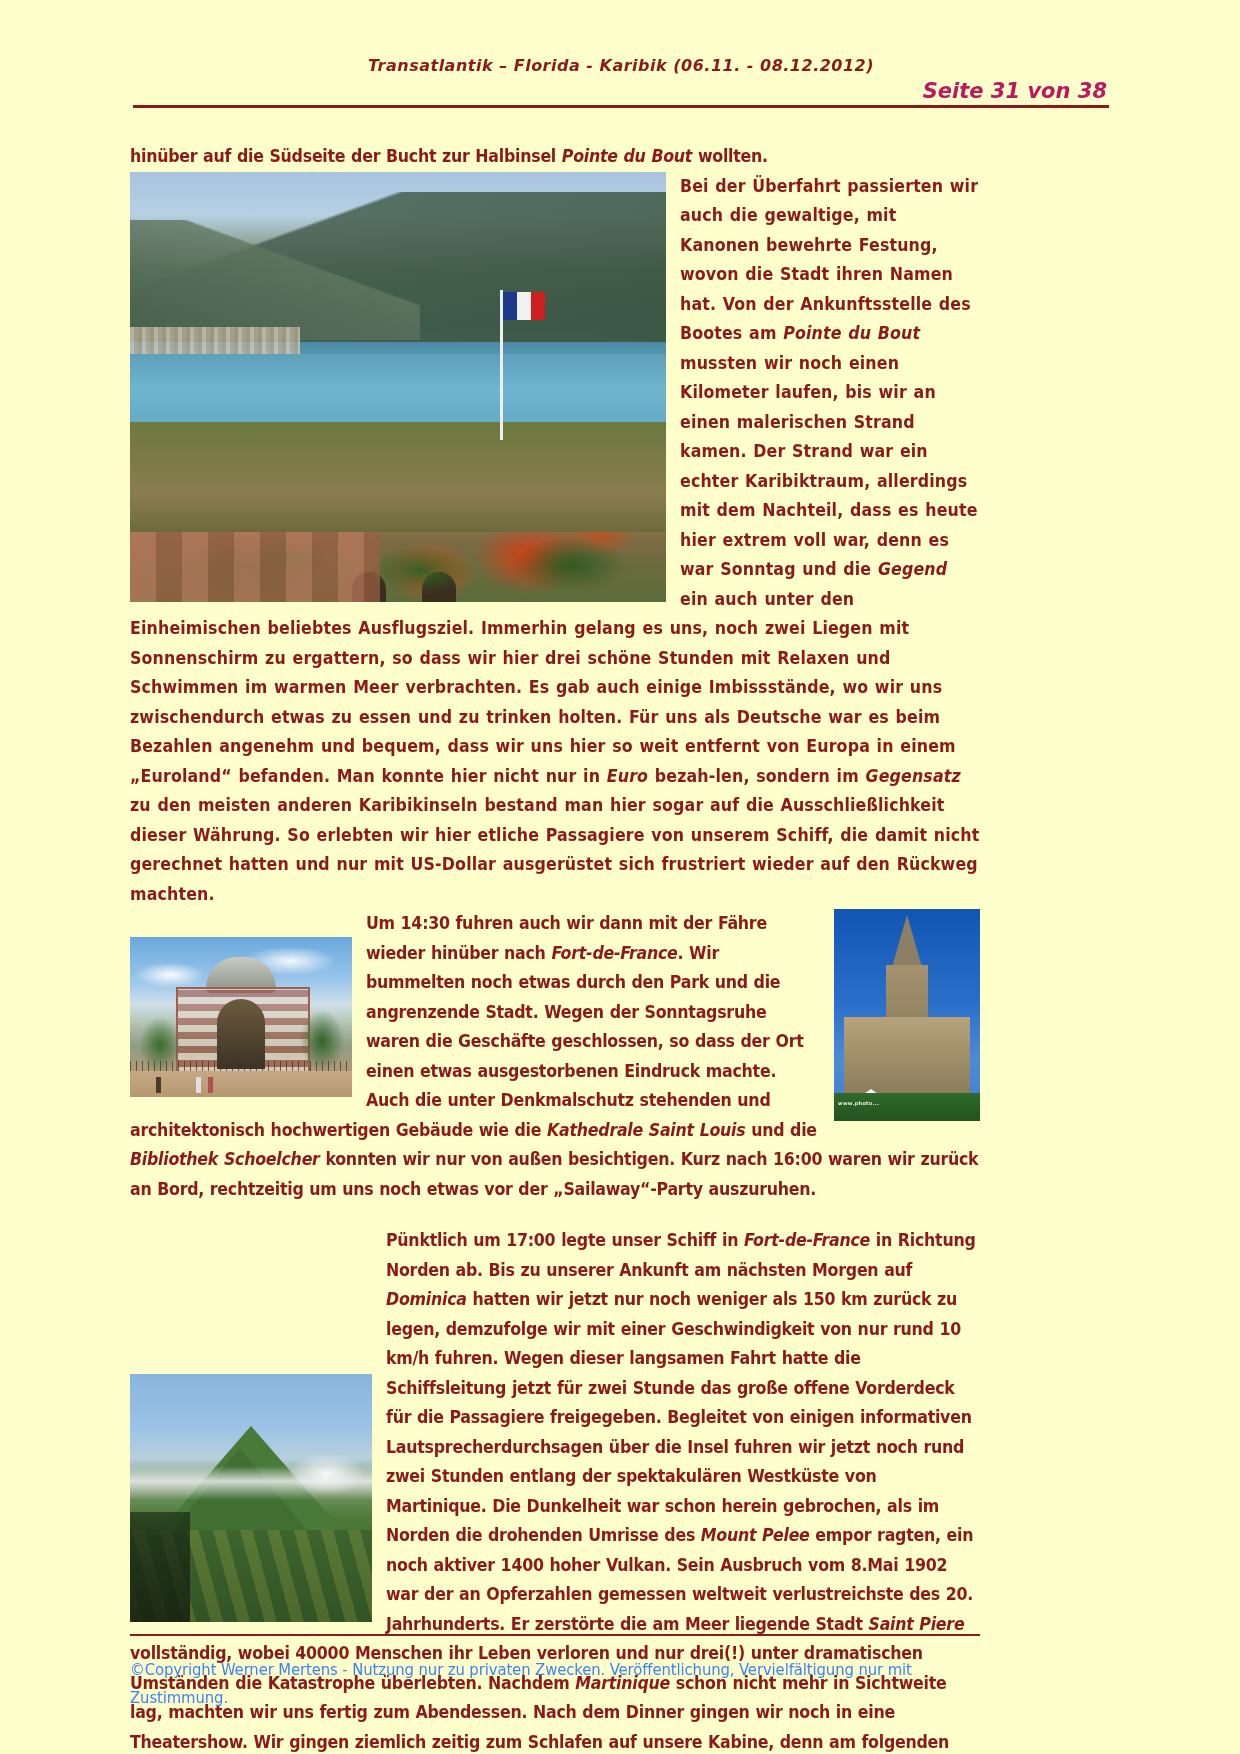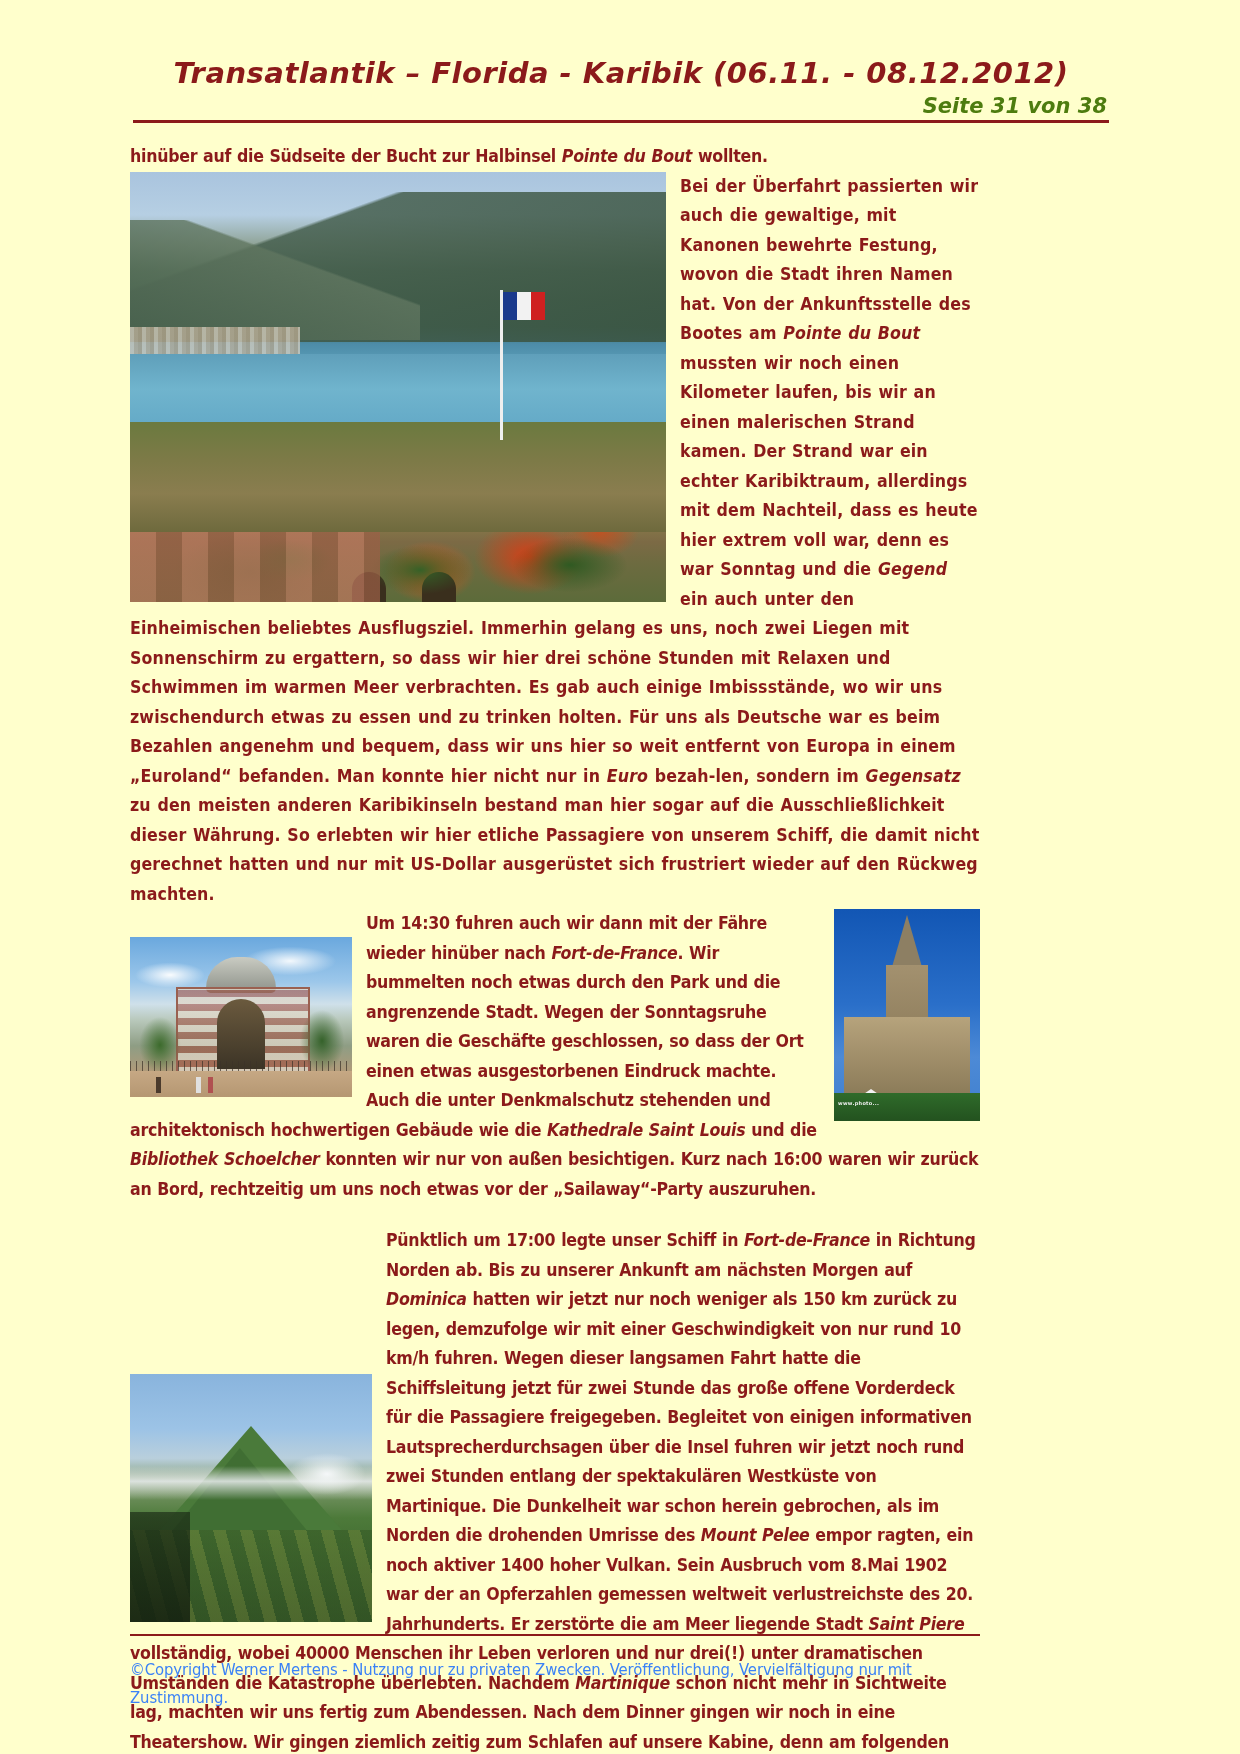--- a/index.html
+++ b/index.html
@@ -27,27 +27,27 @@
     left: 133px;
     top: 56px;
     width: 976px;
   }
   .header-title {
     text-align: center;
     color: #8B1A1A;
     font-family: "DejaVu Sans", sans-serif;
     font-style: italic;
     font-weight: bold;
-    font-size: 29px;
+    font-size: 16px;
     letter-spacing: 0.5px;
     white-space: nowrap;
   }
   .header-page {
     text-align: right;
-    color: #4d7c0f;
+    color: #be185d;
     font-family: "DejaVu Sans", sans-serif;
     font-style: italic;
     font-weight: bold;
     font-size: 21px;
     margin-top: 4px;
     padding-right: 2px;
   }
   .header-rule {
     margin-top: 2px;
     border-bottom: 3px solid #8B1A1A;

